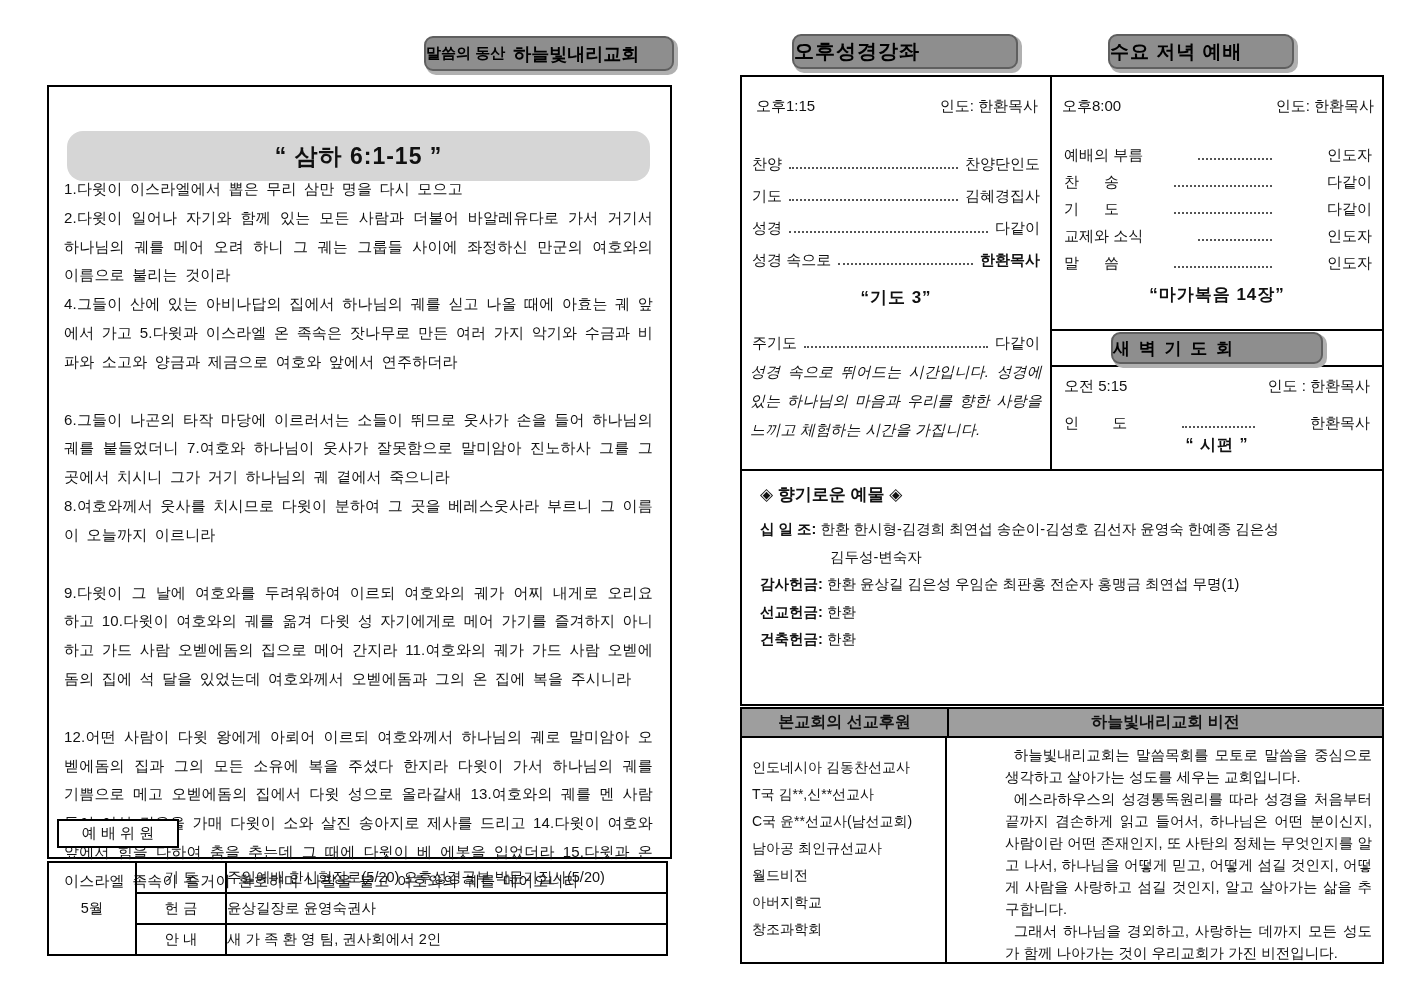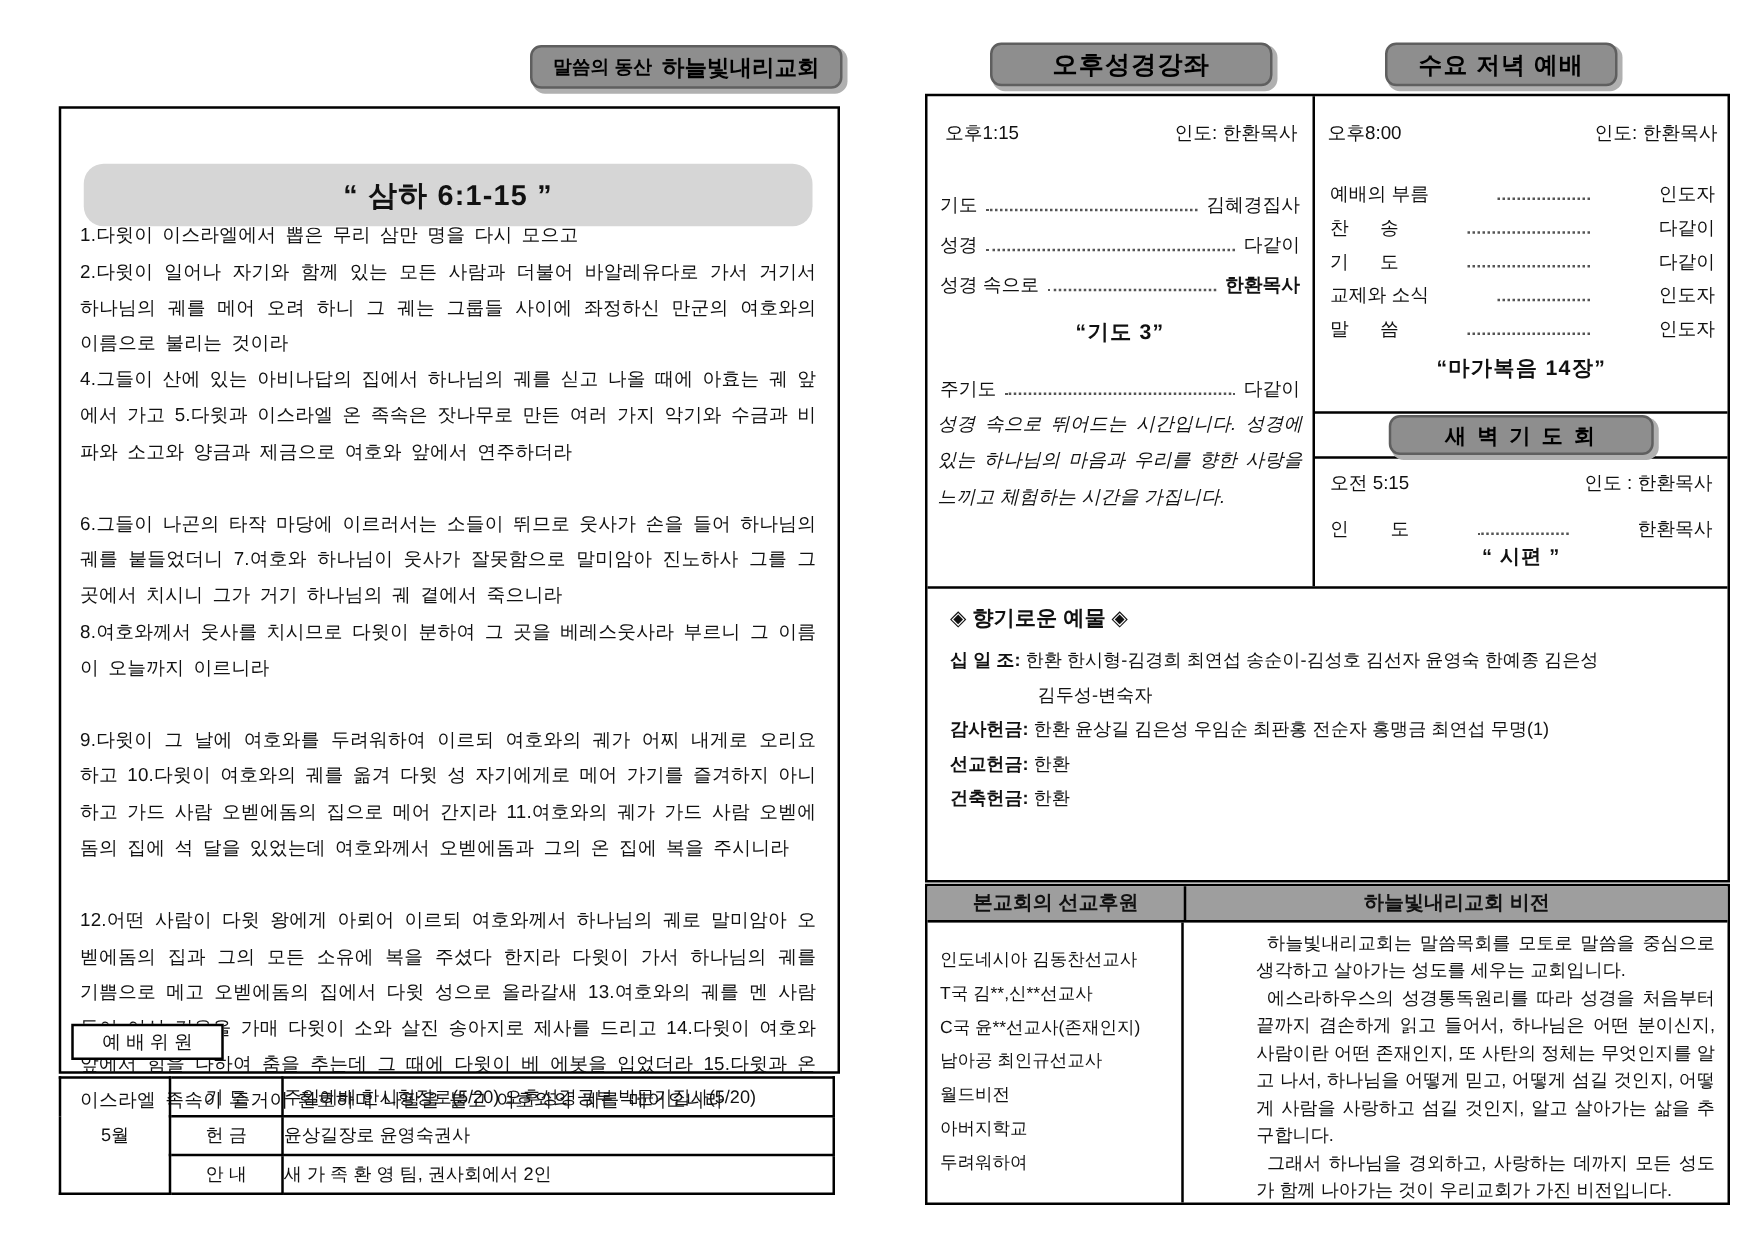--- a/index.html
+++ b/index.html
@@ -2,21 +2,21 @@
 <html><head>
 <meta charset="utf-8">
 <style>
   html,body{margin:0;padding:0;background:#ffffff;}
   body{width:1403px;height:992px;position:relative;overflow:hidden;
        font-family:"Liberation Sans","DejaVu Sans",sans-serif;color:#111;}
   .abs{position:absolute;}
   
   .badge{background:#8e8e8e;border:2px solid #5f5f5f;border-radius:9px;
          box-shadow:3px 3px 0 1px #b0b0b0;color:#000;font-weight:bold;
-         display:flex;align-items:center;justify-content:center;white-space:pre;}
+         display:flex;align-items:center;white-space:pre;}
   
   .left-box{left:47px;top:85px;width:621px;height:770px;border:2px solid #000;background:#fff;}
   .title-bar{position:absolute;left:18px;top:44px;width:583px;height:50px;background:#d6d6d6;
              border-radius:16px;display:flex;align-items:center;justify-content:center;
              font-size:23px;font-weight:bold;letter-spacing:1px;}
   .verses{position:absolute;left:15px;top:88px;width:589px;font-size:15px;line-height:28.8px;
           text-align:justify;letter-spacing:0.2px;word-spacing:3px;}
   .verses p{margin:0;}
   .verses p.gap{margin-bottom:29px;}
   .committee-label{position:absolute;left:8px;bottom:9px;width:118px;height:25px;border:2px solid #000;
@@ -116,20 +116,25 @@
 <div class="abs right-main">
   <div class="twocol">
 
     <div class="col-a">
       <div class="time-row">
         <span>오후1:15</span>
         <span>인도: 한환목사</span>
       </div>
       <div style="margin-top:26px;">
         <div class="dot-row">
+          <span class="lbl">찬양</span>
+          <span class="dots"></span>
+          <span class="val">찬양단인도</span>
+        </div>
+        <div class="dot-row">
           <span class="lbl">기도</span>
           <span class="dots"></span>
           <span class="val">김혜경집사</span>
         </div>
         <div class="dot-row">
           <span class="lbl">성경</span>
           <span class="dots"></span>
           <span class="val">다같이</span>
         </div>
         <div class="dot-row">
@@ -223,25 +228,25 @@
 
 <div class="abs bottom-table">
   <div class="bt-header">
     <div class="bt-h-left">본교회의 선교후원</div>
     <div class="bt-h-right">하늘빛내리교회 비전</div>
   </div>
   <div class="bt-body">
     <div class="bt-left">
       <div>인도네시아 김동찬선교사</div>
       <div>T국 김**,신**선교사</div>
-      <div>C국 윤**선교사(존재인지)</div>
+      <div>C국 윤**선교사(남선교회)</div>
       <div>남아공 최인규선교사</div>
       <div>월드비전</div>
       <div>아버지학교</div>
-      <div>두려워하여</div>
+      <div>창조과학회</div>
     </div>
     <div class="bt-right">
       <p>하늘빛내리교회는 말씀목회를 모토로 말씀을 중심으로 생각하고 살아가는 성도를 세우는 교회입니다.</p>
       <p>에스라하우스의 성경통독원리를 따라 성경을 처음부터 끝까지 겸손하게 읽고 들어서, 하나님은 어떤 분이신지, 사람이란 어떤 존재인지, 또 사탄의 정체는 무엇인지를 알고 나서, 하나님을 어떻게 믿고, 어떻게 섬길 것인지, 어떻게 사람을 사랑하고 섬길 것인지, 알고 살아가는 삶을 추구합니다.</p>
       <p>그래서 하나님을 경외하고, 사랑하는 데까지 모든 성도가 함께 나아가는 것이 우리교회가 가진 비전입니다.</p>
     </div>
   </div>
 </div>
 
 </body></html>

